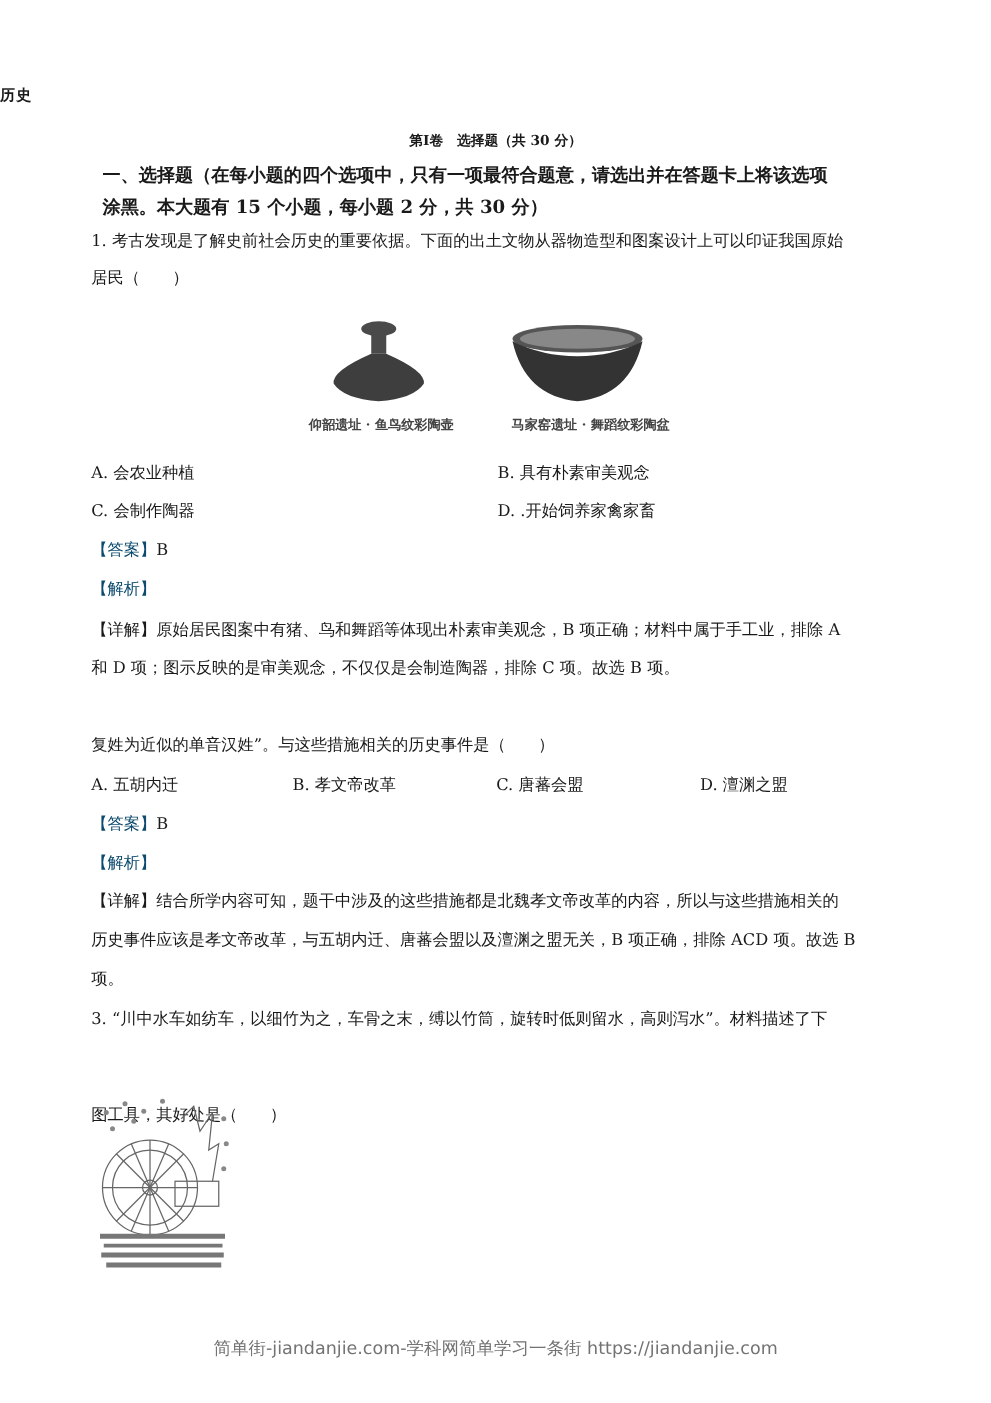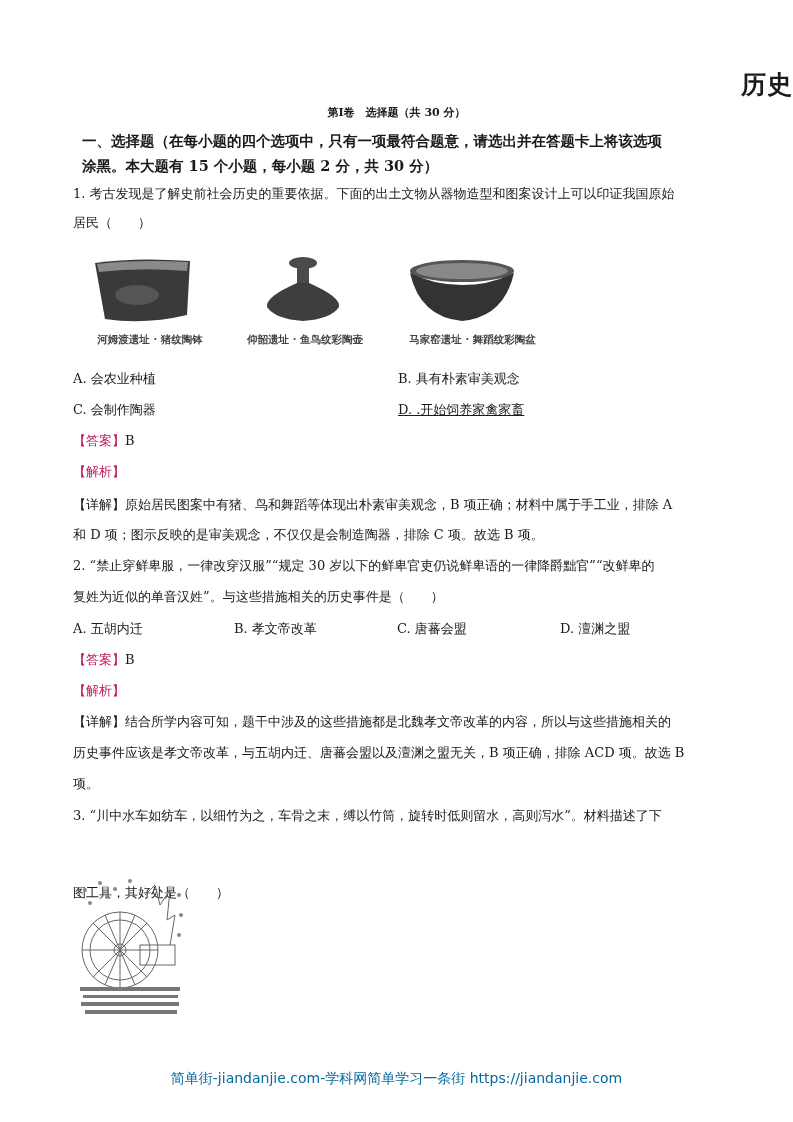--- a/index.html
+++ b/index.html
@@ -3,75 +3,65 @@
 <meta charset="utf-8">
 <style>
   html, body { margin: 0; padding: 0; background: #ffffff; }
   body {
     width: 793px; height: 1122px; position: relative; overflow: hidden;
     font-family: "DejaVu Serif", "Liberation Serif", serif;
     color: #1a1a1a;
   }
   .page { position: absolute; left: 0; top: 0; width: 793px; height: 1122px; }
   .title {
-    position: absolute; top: 68px; left: 0; width: 793px; text-align: right;
-    font-size: 25px; font-weight: bold; letter-spacing: 1px;
+    position: absolute; top: 68px; left: 0; width: 793px; text-align: left;
+    font-size: 12px; font-weight: bold; letter-spacing: 1px;
   }
   .subtitle {
     position: absolute; top: 105px; left: 0; width: 793px; text-align: center;
     font-size: 11px; font-weight: bold;
   }
   .section-heading {
     position: absolute; left: 82px; top: 128px; width: 660px;
     font-size: 14.5px; font-weight: bold; line-height: 25px;
   }
   .line {
     position: absolute; left: 73px; font-size: 13px; line-height: 20px; white-space: nowrap;
   }
   .opt { position: absolute; font-size: 13px; line-height: 20px; white-space: nowrap; }
-  .tag { color: #be185d; margin-top: 28px; }
+  .tag { color: #0c4a6e; margin-top: 28px; }
   .figure-row { position: absolute; top: 255px; left: 75px; width: 480px; height: 100px; }
   .artifact { position: absolute; top: 0; height: 100px; }
   .artifact .img { position: absolute; left: 0; right: 0; top: 0; height: 72px; }
   .artifact .cap {
     position: absolute; left: 0; right: 0; top: 78px; text-align: center;
     font-size: 10.5px; color: #444; font-weight: bold; white-space: nowrap;
   }
   .waterwheel { position: absolute; left: 75px; top: 875px; width: 112px; height: 145px; }
   .footer {
     position: absolute; top: 1070px; left: 0; width: 793px; text-align: center;
-    font-family: "DejaVu Sans", "Liberation Sans", sans-serif; font-size: 14px; color: #0369a1;
+    font-family: "DejaVu Sans", "Liberation Sans", sans-serif; font-size: 14px; color: #737373;
   }
 </style>
 </head>
 <body>
 
 <div class="page">
 
   <div class="title">历史</div>
   <div class="subtitle">第Ⅰ卷　选择题（共 30 分）</div>
   <div class="section-heading">
     <div>一、选择题（在每小题的四个选项中，只有一项最符合题意，请选出并在答题卡上将该选项</div>
     <div>涂黑。本大题有 15 个小题，每小题 2 分，共 30 分）</div>
   </div>
 
   <div class="line" style="top:184px;">1. 考古发现是了解史前社会历史的重要依据。下面的出土文物从器物造型和图案设计上可以印证我国原始</div>
   <div class="line" style="top:213px;">居民（　　）</div>
 
   <div class="figure-row">
-    <div class="artifact" style="left:0;width:150px;">
-      <div class="img">
-        <svg width="150" height="72" viewBox="0 0 150 72">
-          <path d="M20 8 Q60 2 115 6 L112 60 Q70 70 30 64 Z" fill="#3a3a3a"></path>
-          <path d="M22 9 Q60 4 113 7 L112 16 Q65 12 24 17 Z" fill="#8a8a8a"></path>
-          <ellipse cx="62" cy="40" rx="22" ry="10" fill="#555"></ellipse>
-        </svg>
-      </div>
-      <div class="cap">河姆渡遗址 · 猪纹陶钵</div>
-    </div>
     <div class="artifact" style="left:315px;width:165px;">
       <div class="img">
         <svg width="165" height="72" viewBox="0 0 165 72">
           <ellipse cx="72" cy="16" rx="52" ry="11" fill="#555"></ellipse>
           <ellipse cx="72" cy="16" rx="46" ry="8" fill="#888"></ellipse>
           <path d="M20 18 Q30 62 72 66 Q114 62 124 18 Q100 30 72 30 Q44 30 20 18 Z" fill="#333"></path>
         </svg>
       </div>
       <div class="cap">马家窑遗址 · 舞蹈纹彩陶盆</div>
     </div>
@@ -83,34 +73,33 @@
           <path d="M72 28 Q40 42 42 52 Q50 64 78 66 Q106 64 114 52 Q116 42 84 28 Z" fill="#3e3e3e"></path>
         </svg>
       </div>
       <div class="cap">仰韶遗址 · 鱼鸟纹彩陶壶</div>
     </div>
   </div>
 
   <div class="opt" style="left:73px;top:369px;">A. 会农业种植</div>
   <div class="opt" style="left:398px;top:369px;">B. 具有朴素审美观念</div>
   <div class="opt" style="left:73px;top:400px;">C. 会制作陶器</div>
-  <div class="opt" style="left:398px;top:400px;text-decoration:underline;">D. .开始饲养家禽家畜</div>
+  <div class="opt" style="left:398px;top:400px;">D. .开始饲养家禽家畜</div>
 
   <div class="line" style="top:431px;">
     <span class="tag">【答案】</span><span>B</span>
   </div>
   <div class="line" style="top:462px;">
     <span class="tag">【解析】</span>
   </div>
   <div class="line" style="top:495px;">
     <span>【详解】</span><span>原始居民图案中有猪、鸟和舞蹈等体现出朴素审美观念，B 项正确；材料中属于手工业，排除 A</span>
   </div>
   <div class="line" style="top:525px;text-align:right;">和 D 项；图示反映的是审美观念，不仅仅是会制造陶器，排除 C 项。故选 B 项。</div>
 
-  <div class="line" style="top:556px;">2. “禁止穿鲜卑服，一律改穿汉服”“规定 30 岁以下的鲜卑官吏仍说鲜卑语的一律降爵黜官”“改鲜卑的</div>
   <div class="line" style="top:587px;">复姓为近似的单音汉姓”。与这些措施相关的历史事件是（　　）</div>
 
   <div class="opt" style="left:73px;top:619px;">A. 五胡内迁</div>
   <div class="opt" style="left:234px;top:619px;">B. 孝文帝改革</div>
   <div class="opt" style="left:397px;top:619px;">C. 唐蕃会盟</div>
   <div class="opt" style="left:560px;top:619px;">D. 澶渊之盟</div>
 
   <div class="line" style="top:650px;">
     <span class="tag">【答案】</span><span>B</span>
   </div>

